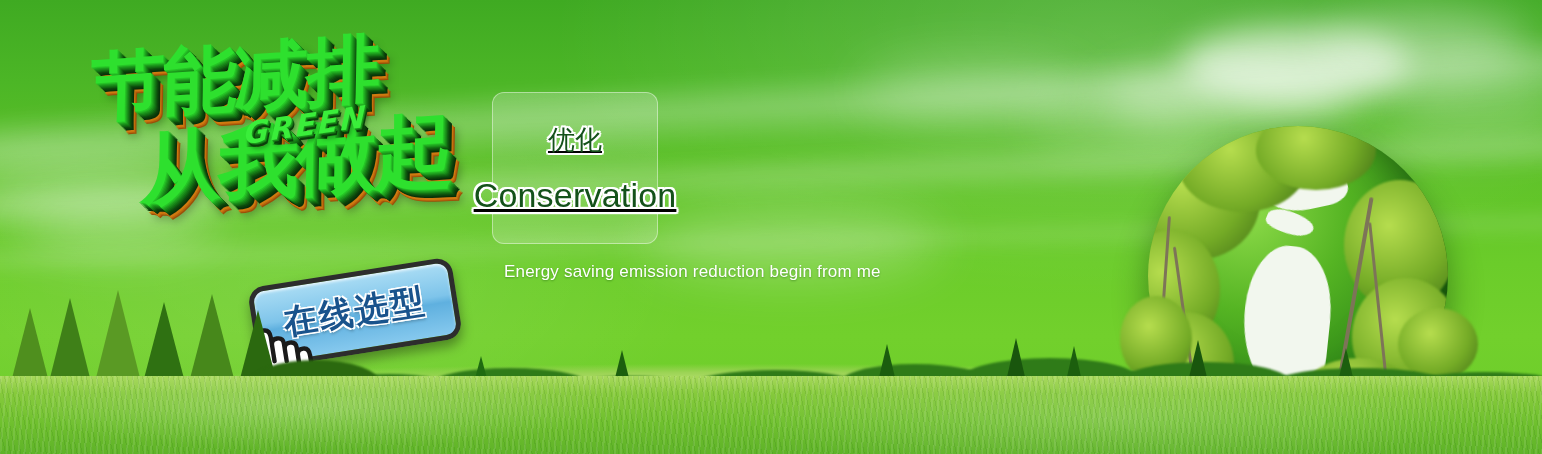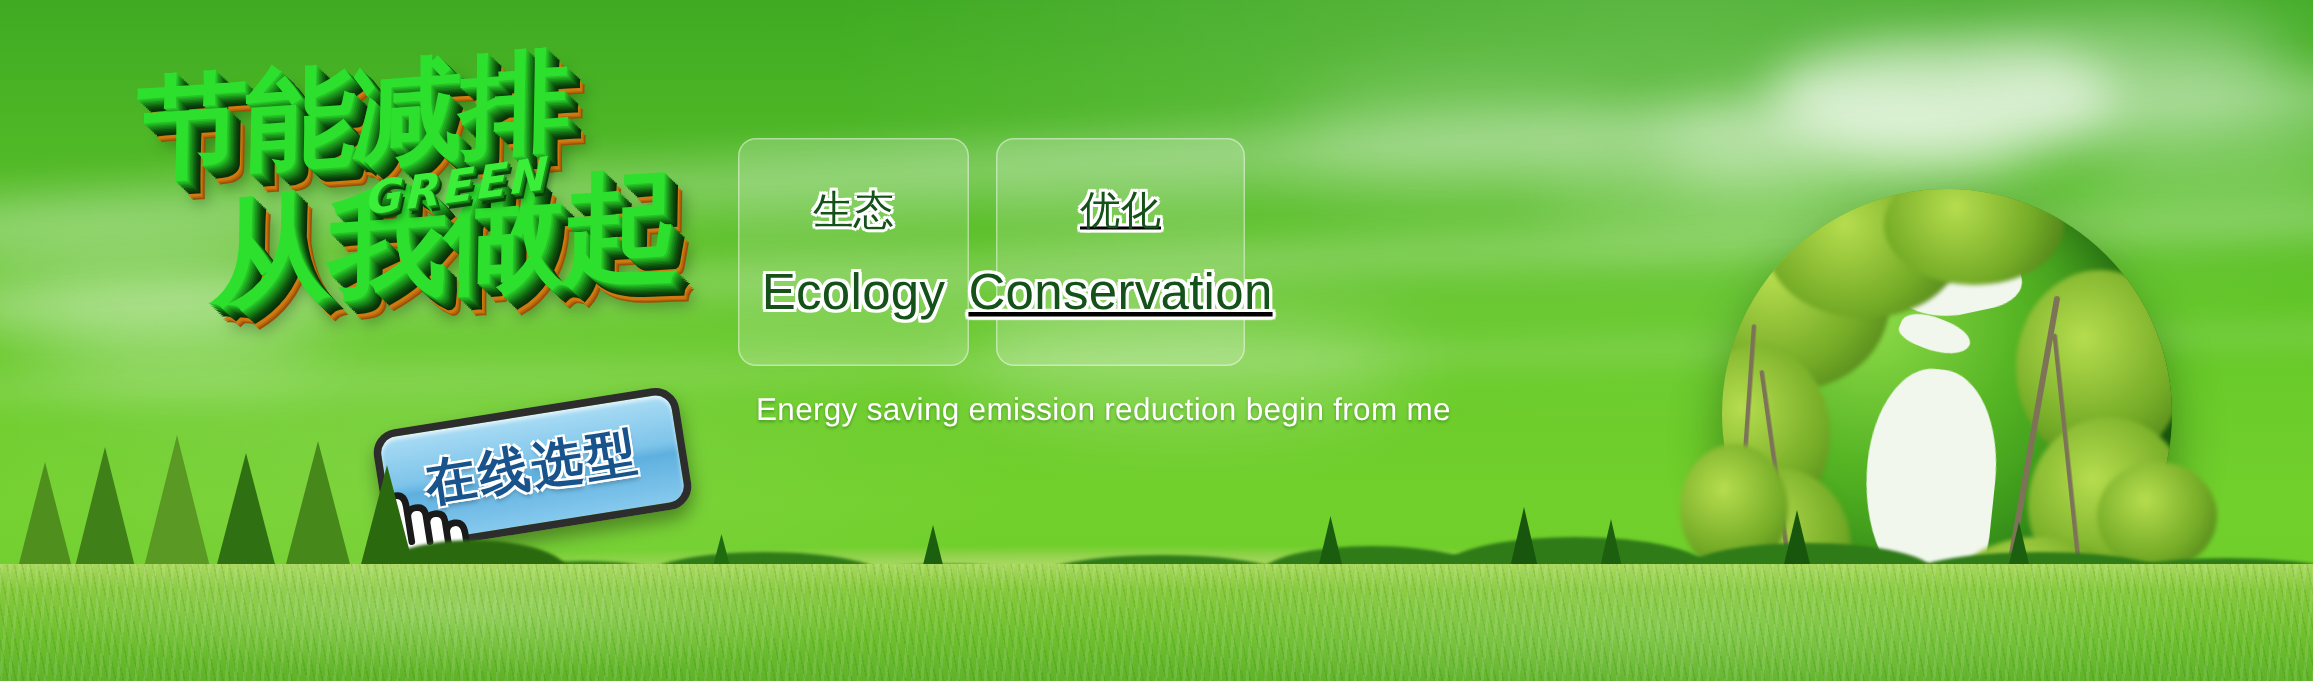--- a/index.html
+++ b/index.html
@@ -157,21 +157,21 @@
     font-size:34px; color:#14521a; letter-spacing:.2px;
     text-shadow:
       -1.8px -1.8px 0 #fff, 1.8px -1.8px 0 #fff, -1.8px 1.8px 0 #fff, 1.8px 1.8px 0 #fff,
       -2.2px 0 0 #fff, 2.2px 0 0 #fff, 0 -2.2px 0 #fff, 0 2.2px 0 #fff;
     white-space:nowrap;
   }
 
   .tagline{
     position:absolute; left:504px; top:262px;
     font-family:"Liberation Sans","DejaVu Sans",sans-serif;
-    font-size:21px; color:#ffffff; letter-spacing:.2px;
+    font-size:17px; color:#ffffff; letter-spacing:.2px;
     text-shadow:0 1px 2px rgba(0,60,0,.35);
     white-space:nowrap;
   }
 
   
   .globe-wrap{ position:absolute; left:1148px; top:126px; width:300px; height:300px; }
   .globe{
     position:absolute; inset:0; border-radius:50%;
     background:
       radial-gradient(circle at 33% 28%, #8fdc4a 0%, #55b423 34%, #2f8a17 66%, #17560c 92%);
@@ -219,24 +219,20 @@
   <div class="cta-wrap" data-interactable="true">
     <div class="cta" data-interactable="true">
       <span data-interactable="false">在线选型</span>
     </div>
     <svg class="hand-cursor" width="74" height="92" viewBox="0 0 37 46" data-interactable="false">
       <path d="M11 45 L5 33 L2 26 Q1 22 4 21 Q7 20 9 24 L11 28 L11 7 Q11 3 14 3 Q17 3 17 7 L17 19 L17 11 Q17 8 20 8 Q23 8 23 11 L23 20 L23 14 Q23 11 26 11 Q29 11 29 14 L29 22 L29 18 Q29 15 32 15 Q35 15 35 19 L35 33 Q35 40 31 45 Z" fill="#ffffff" stroke="#1a1a1a" stroke-width="2.2" stroke-linejoin="round"></path>
     </svg>
   </div>
 
   <div class="cards" data-interactable="false">
-    <div class="card" data-interactable="true">
-      <div class="c-cn" data-interactable="false">生态</div>
-      <div class="c-en" data-interactable="false">Ecology</div>
-    </div>
     <div class="card wide2" data-interactable="true">
       <div class="c-cn" data-interactable="false">优化</div>
       <div class="c-en" data-interactable="false">Conservation</div>
     </div>
   </div>
 
   <div class="tagline" data-interactable="false">Energy saving emission reduction begin from me</div>
 
   <div class="globe-wrap" data-interactable="false">
     <div class="globe" data-interactable="false">

